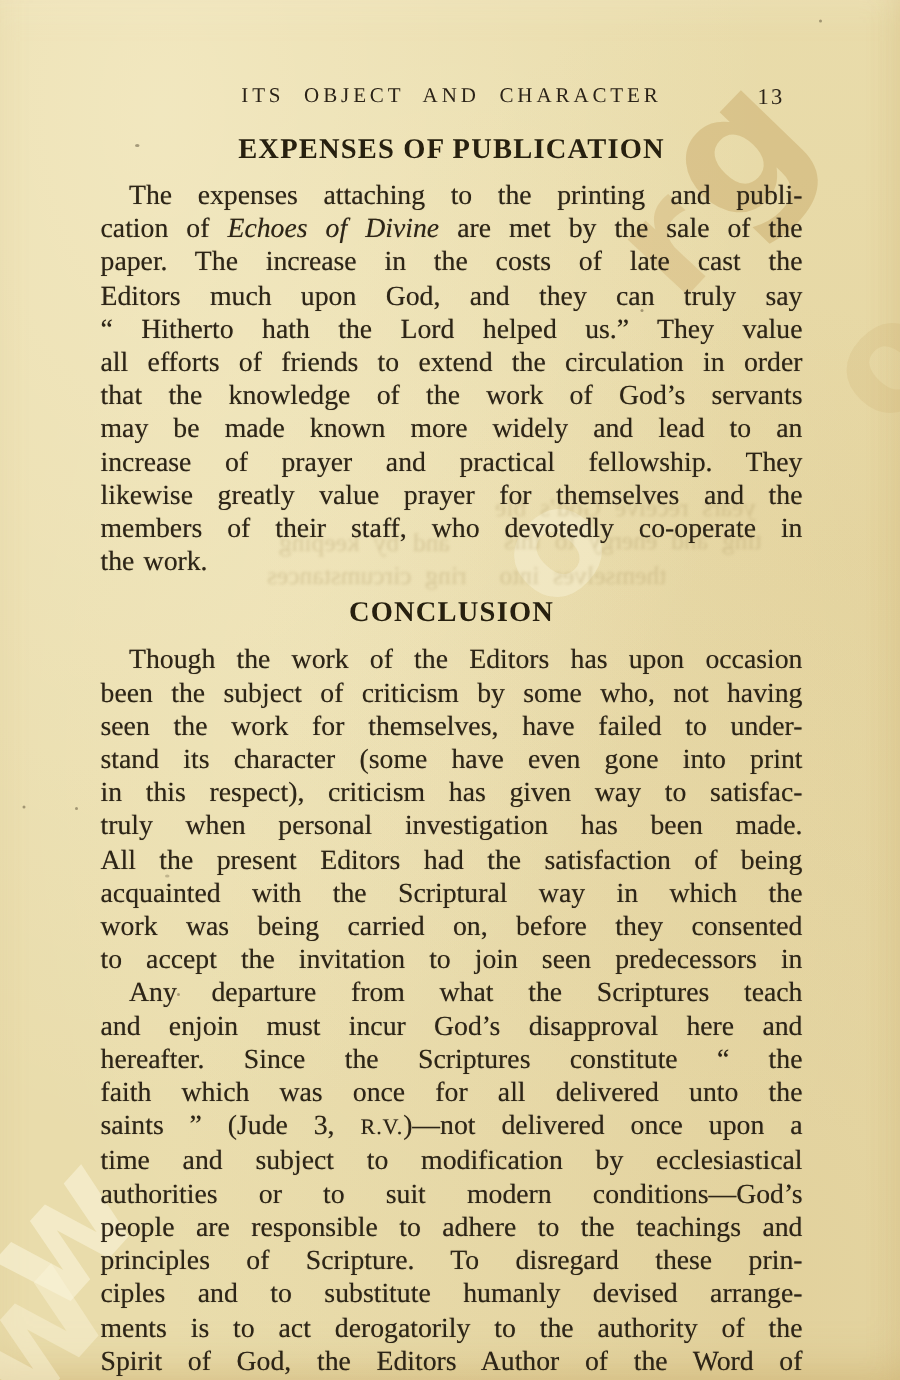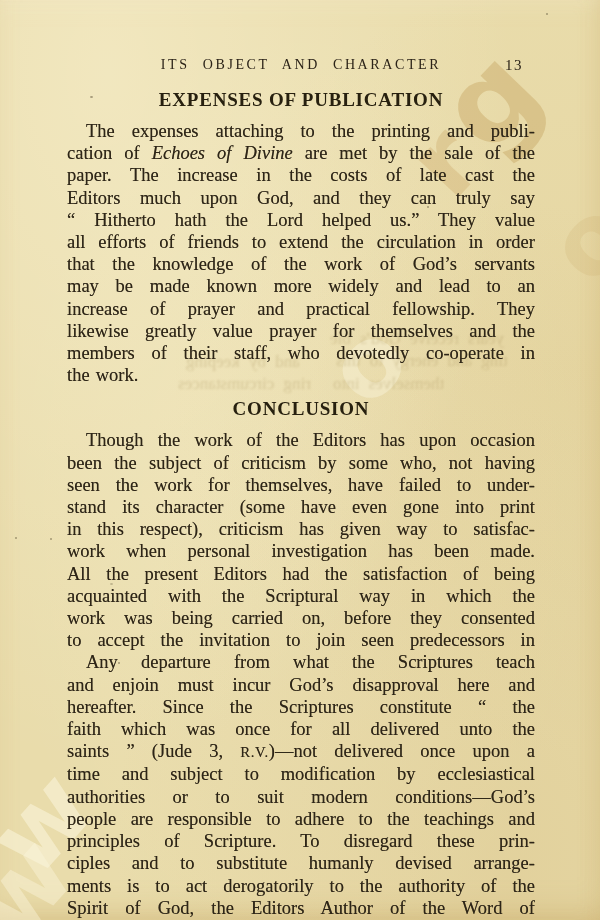--- a/index.html
+++ b/index.html
@@ -172,21 +172,21 @@
           <div class="line"><span>members of their staff, who devotedly co-operate in</span></div>
           <div class="line no-just"><span>the work.</span></div>
         </div>
         <div class="section-heading">CONCLUSION</div>
         <div class="para">
           <div class="line first"><span>Though the work of the Editors has upon occasion</span></div>
           <div class="line"><span>been the subject of criticism by some who, not having</span></div>
           <div class="line"><span>seen the work for themselves, have failed to under-</span></div>
           <div class="line"><span>stand its character (some have even gone into print</span></div>
           <div class="line"><span>in this respect), criticism has given way to satisfac-</span></div>
-          <div class="line"><span>work when personal investigation has been made.</span></div>
+          <div class="line"><span>truly when personal investigation has been made.</span></div>
           <div class="line"><span>All the present Editors had the satisfaction of being</span></div>
           <div class="line"><span>acquainted with the Scriptural way in which the</span></div>
           <div class="line"><span>work was being carried on, before they consented</span></div>
           <div class="line"><span>to accept the invitation to join seen predecessors in</span></div>
         </div>
         <div class="para">
           <div class="line first"><span>Any departure from what the Scriptures teach</span></div>
           <div class="line"><span>and enjoin must incur God’s disapproval here and</span></div>
           <div class="line"><span>hereafter.  Since the Scriptures constitute “ the</span></div>
           <div class="line"><span>faith which was once for all delivered unto the</span></div>

